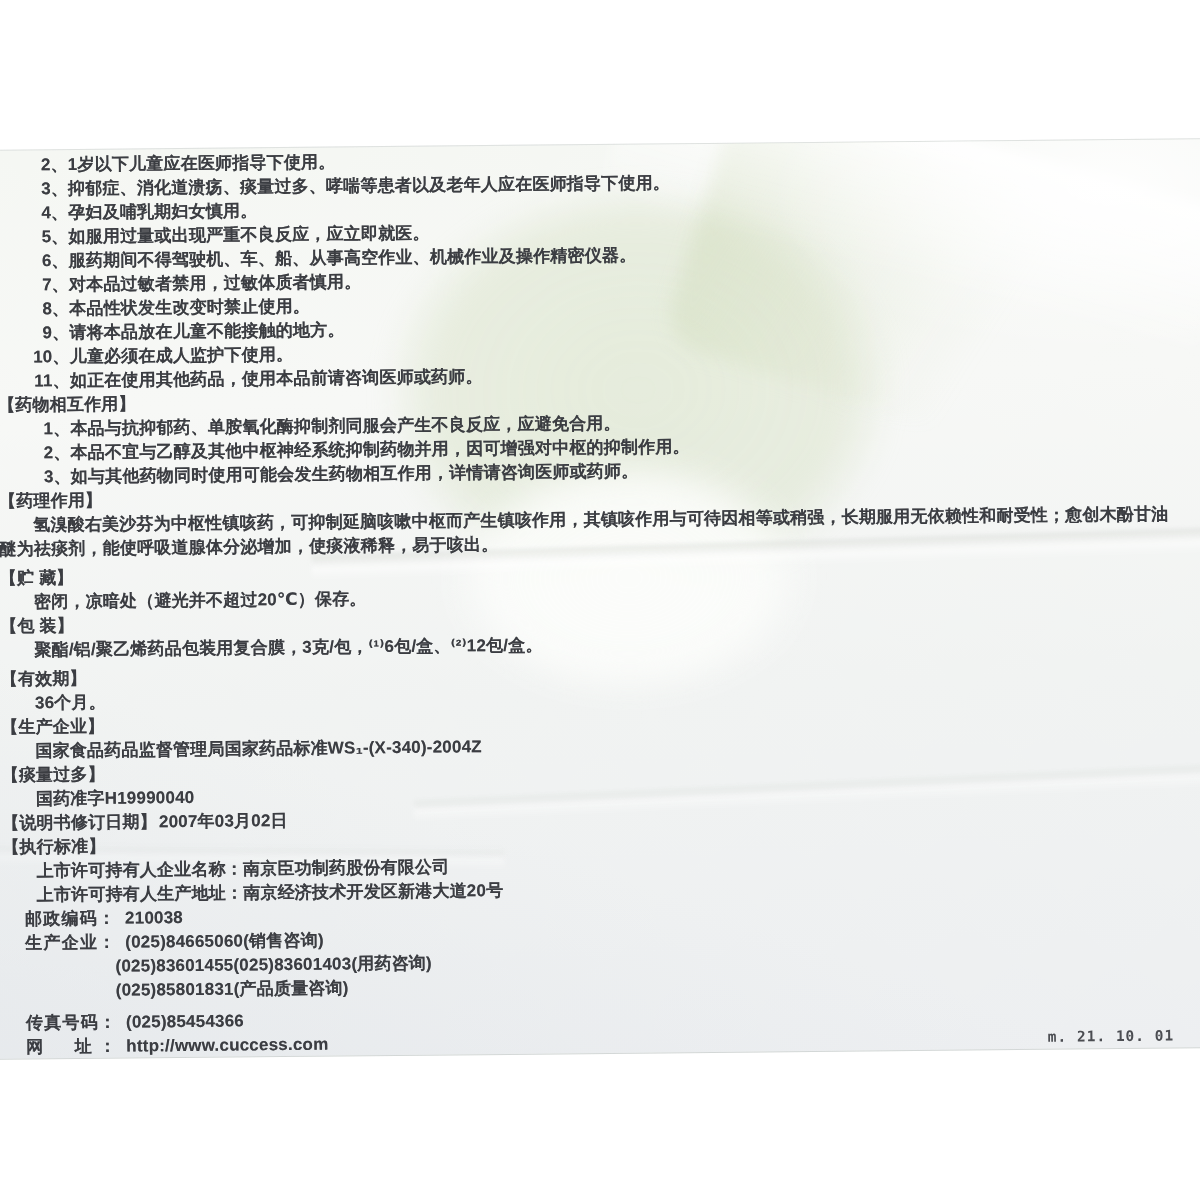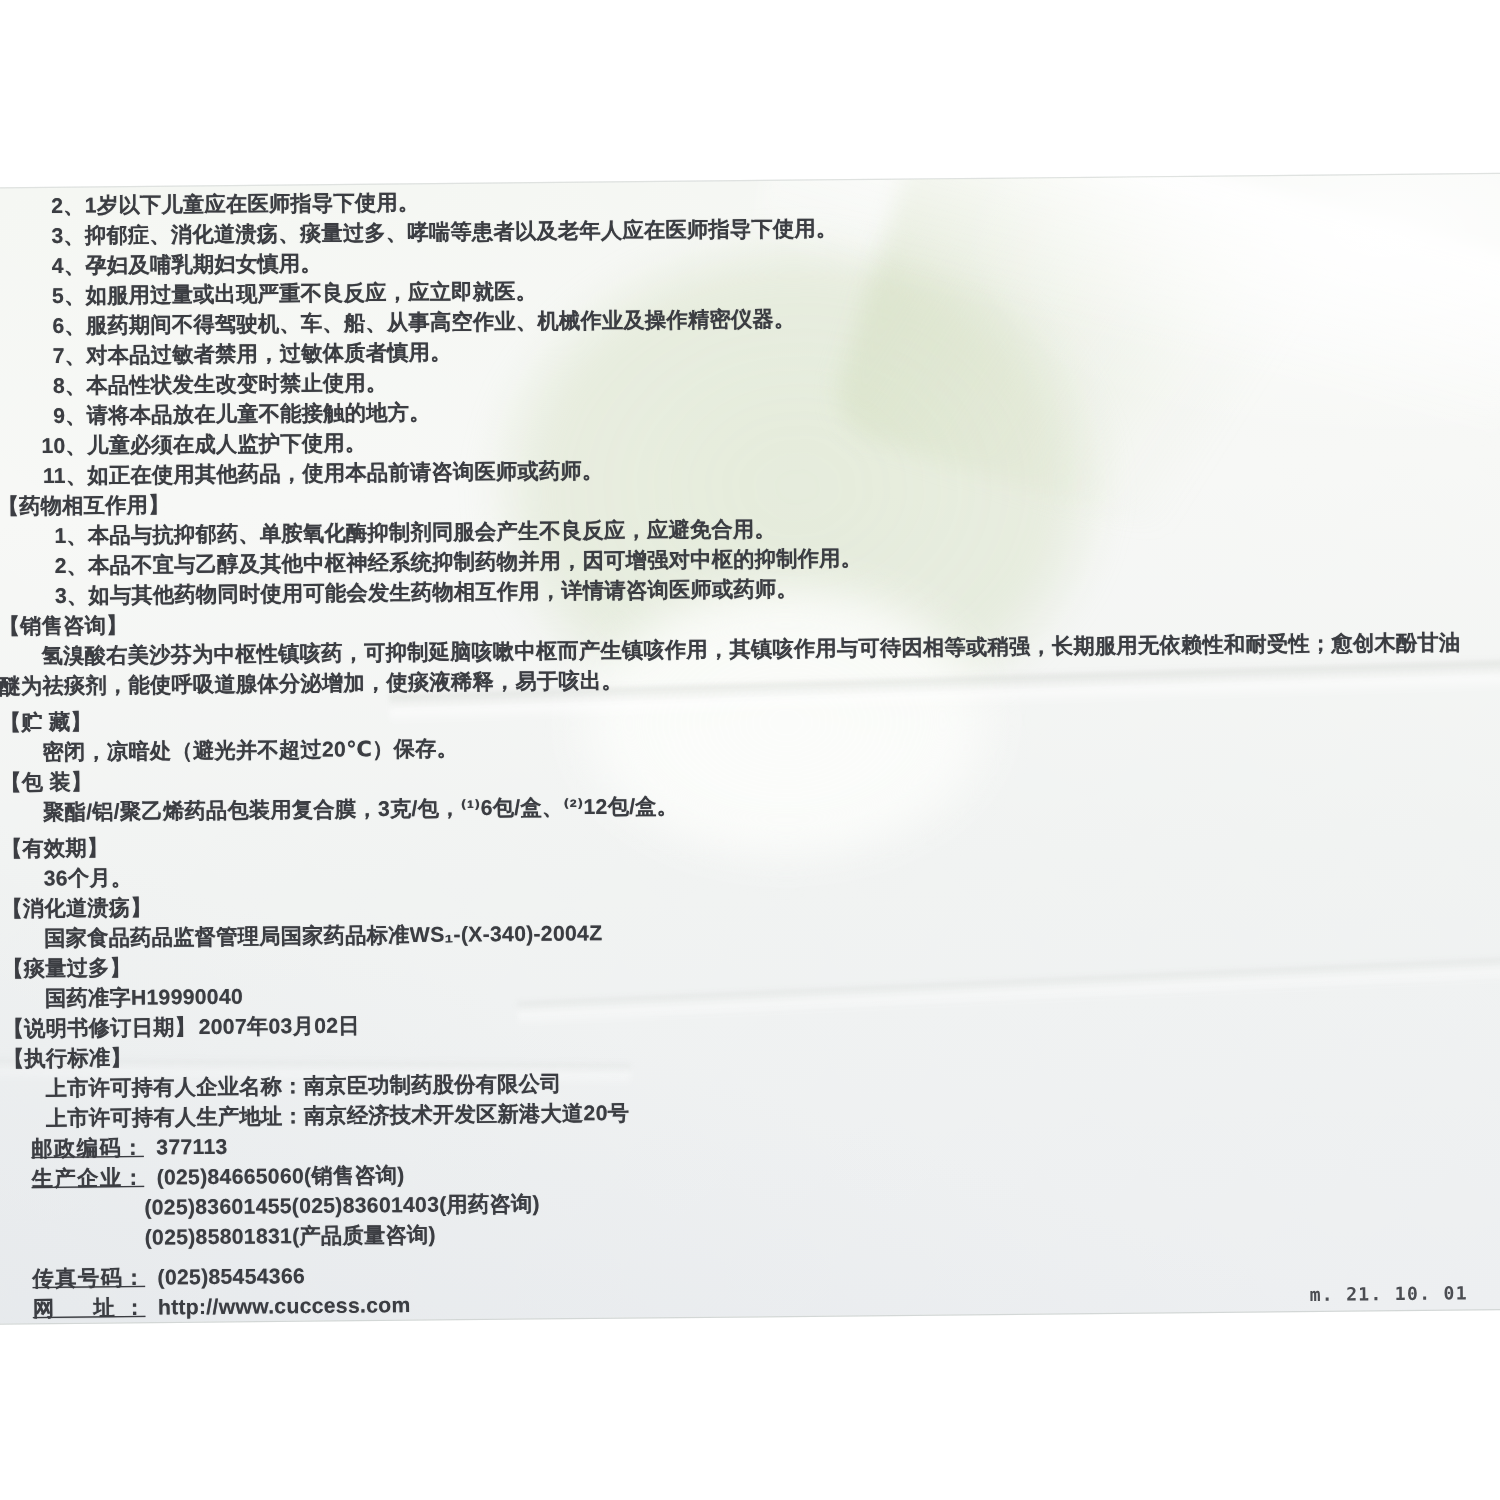--- a/index.html
+++ b/index.html
@@ -94,21 +94,21 @@
   }
   .line{position:relative;}
   .line.header{font-weight:700;}
   .line.item{display:flex;}
   .item .num{flex:none;width:72px;text-align:right;white-space:pre;}
   .item .txt{flex:1;}
   .line.para{text-indent:2em;}
   .line.headerline .hdr{font-weight:700;}
   .line.headerline .txt{margin-left:2px;}
   .line.kv{margin-left:22px;display:flex;}
-  .kv .kv-label{flex:none;display:inline-block;width:90px;text-align-last:justify;text-decoration:underline;}
+  .kv .kv-label{flex:none;display:inline-block;width:90px;text-align-last:justify;}
   .kv .kv-value{margin-left:10px;white-space:pre;}
   .line.cont{margin-left:112px;white-space:pre;}
   .content > .line:nth-child(17){margin-top:5px;}
   .content > .line:nth-child(21){margin-top:5px;}
   .content > .line:nth-child(35){margin-top:8px;}
 
   
   .batch{
     position:absolute;
     right:38px; bottom:4px;
@@ -180,39 +180,39 @@
           <span class="txt">本品与抗抑郁药、单胺氧化酶抑制剂同服会产生不良反应，应避免合用。</span>
         </div>
         <div class="line item">
           <span class="num">2、</span>
           <span class="txt">本品不宜与乙醇及其他中枢神经系统抑制药物并用，因可增强对中枢的抑制作用。</span>
         </div>
         <div class="line item">
           <span class="num">3、</span>
           <span class="txt">如与其他药物同时使用可能会发生药物相互作用，详情请咨询医师或药师。</span>
         </div>
-        <div class="line header"><span>【销售咨询】</span></div>
+        <div class="line header"><span>【药理作用】</span></div>
         <div class="line para"><span>氢溴酸右美沙芬为中枢性镇咳药，可抑制延脑咳嗽中枢而产生镇咳作用，其镇咳作用与可待因相等或稍强，长期服用无依赖性和耐受性；愈创木酚甘油醚为祛痰剂，能使呼吸道腺体分泌增加，使痰液稀释，易于咳出。</span></div>
         <div class="line header"><span>【贮 藏】</span></div>
         <div class="line para"><span>密闭，凉暗处（避光并不超过20℃）保存。</span></div>
         <div class="line header"><span>【包 装】</span></div>
         <div class="line para"><span>聚酯/铝/聚乙烯药品包装用复合膜，3克/包，⁽¹⁾6包/盒、⁽²⁾12包/盒。</span></div>
         <div class="line header"><span>【有效期】</span></div>
         <div class="line para"><span>36个月。</span></div>
-        <div class="line header"><span>【消化道溃疡】</span></div>
+        <div class="line header"><span>【生产企业】</span></div>
         <div class="line para"><span>国家食品药品监督管理局国家药品标准WS₁-(X-340)-2004Z</span></div>
         <div class="line header"><span>【痰量过多】</span></div>
         <div class="line para"><span>国药准字H19990040</span></div>
         <div class="line headerline"><span class="hdr">【说明书修订日期】</span><span class="txt">2007年03月02日</span></div>
         <div class="line header"><span>【执行标准】</span></div>
         <div class="line para"><span>上市许可持有人企业名称：南京臣功制药股份有限公司</span></div>
         <div class="line para"><span>上市许可持有人生产地址：南京经济技术开发区新港大道20号</span></div>
         <div class="line kv">
           <span class="kv-label">邮政编码：</span>
-          <span class="kv-value">377113</span>
+          <span class="kv-value">210038</span>
         </div>
         <div class="line kv">
           <span class="kv-label">生产企业：</span>
           <span class="kv-value">(025)84665060(销售咨询)</span>
         </div>
         <div class="line cont"><span>(025)83601455(025)83601403(用药咨询)</span></div>
         <div class="line cont"><span>(025)85801831(产品质量咨询)</span></div>
         <div class="line kv">
           <span class="kv-label">传真号码：</span>
           <span class="kv-value">(025)85454366</span>

